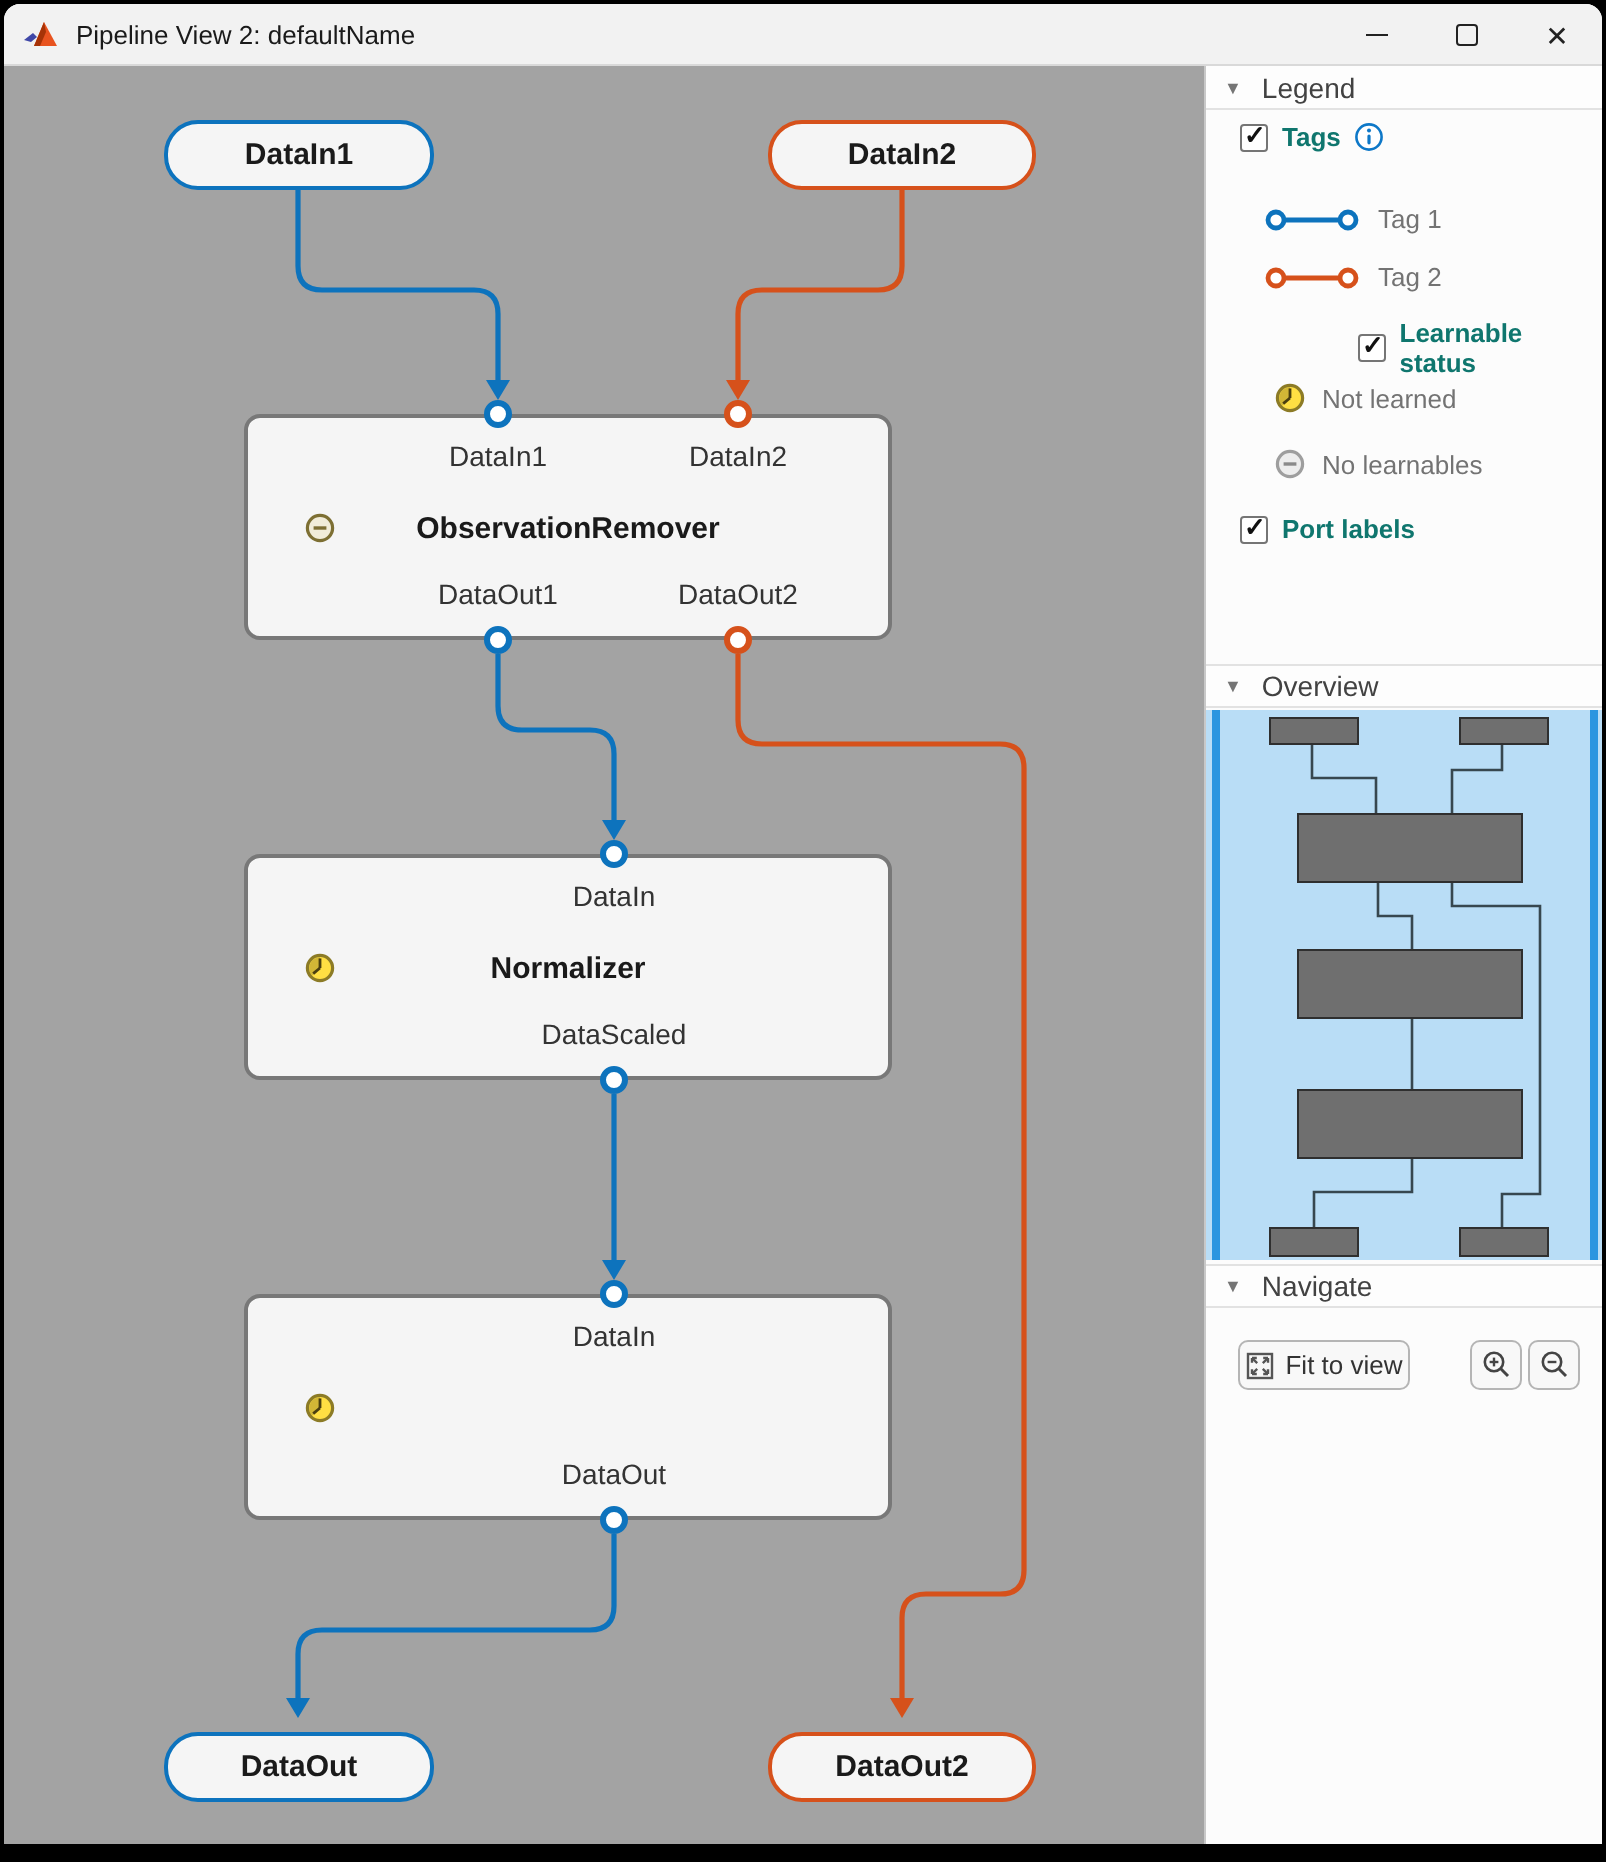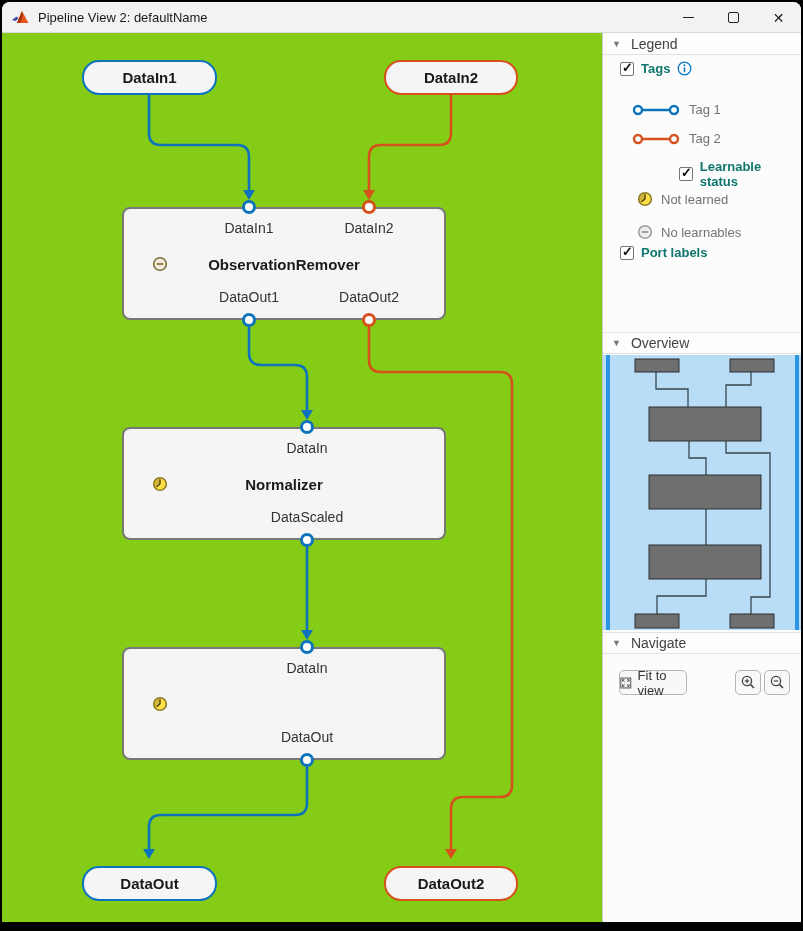--- a/index.html
+++ b/index.html
@@ -11,21 +11,21 @@
   .titlebar .app-icon { margin-left:10px; width:17px; height:15px; }
   .titlebar .title { margin-left:9px; font-size:13px; color:#1a1a1a; }
   .win-controls { position:absolute; right:0; top:0; height:31px; display:flex; }
   .win-btn { width:45px; height:31px; display:flex; align-items:center; justify-content:center; }
   .glyph-min { width:11px; height:0; border-top:1.4px solid #222; }
   .glyph-max { width:11px; height:11px; border:1.4px solid #222; border-radius:2px; }
   .glyph-close { font-size:14px; color:#222; line-height:1; }
 
   
   .content { position:absolute; top:31px; left:0; right:0; bottom:0; }
-  .canvas { position:absolute; top:0; left:0; width:600px; height:889px; background:#84cc16; }
+  .canvas { position:absolute; top:0; left:0; width:600px; height:889px; background:#a3a3a3; }
   .edges { position:absolute; top:0; left:0; z-index:0; }
 
   
   .pill { position:absolute; z-index:1; height:35px; background:#f5f5f5; border-radius:17px;
           display:flex; align-items:center; justify-content:center; font-size:15px; font-weight:bold; color:#1a1a1a; }
   .pill.blue { border:2.5px solid #0d73bd; }
   .pill.orange { border:2.5px solid #d6511b; }
   .block { position:absolute; z-index:1; width:324px; height:113px; background:#f5f5f5; border:2px solid #787878; border-radius:8px; }
   .block .title-row { position:absolute; top:42px; left:0; width:100%; height:26px; display:flex; align-items:center; justify-content:center;
                       font-size:15px; font-weight:bold; color:#1a1a1a; }
@@ -216,21 +216,21 @@
       </div>
 
       <div class="row" style="top:191px; left:34px;">
         <svg width="16" height="16" viewBox="0 0 16 16">
           <circle cx="8" cy="8" r="6.3" fill="#ededed" stroke="#9e9e9e" stroke-width="1.6"></circle>
           <line x1="4.8" y1="8" x2="11.2" y2="8" stroke="#8a8a8a" stroke-width="1.7"></line>
         </svg>
         <span class="gray-label">No learnables</span>
       </div>
 
-      <div class="row" style="top:212px; left:17px;">
+      <div class="row" style="top:224px; left:17px;">
         <span class="checkbox"></span>
         <span class="bold-label">Port labels</span>
       </div>
 
       <div class="sec-header" style="top:299px; border-top:1px solid #e2e2e2;">
         <span class="tri">▼</span>
         <span class="sec-title">Overview</span>
       </div>
 
       <svg class="minimap" viewBox="0 0 199 275">
@@ -257,21 +257,21 @@
 
         <rect x="3" y="0" width="4" height="275" fill="#2a95e0"></rect>
         <rect x="192" y="0" width="4" height="275" fill="#2a95e0"></rect>
       </svg>
 
       <div class="sec-header" style="top:599px; border-top:1px solid #e2e2e2;">
         <span class="tri">▼</span>
         <span class="sec-title">Navigate</span>
       </div>
 
-      <div class="btn" style="top:637px; left:16px; width:68px;">
+      <div class="btn" style="top:637px; left:16px; width:86px;">
         <svg width="14" height="14" viewBox="0 0 14 14" style="margin-right:6px;">
           <rect x="1" y="1" width="12" height="12" fill="none" stroke="#555" stroke-width="1.2"></rect>
           <path d="M3,3 L5.6,5.6 M11,3 L8.4,5.6 M3,11 L5.6,8.4 M11,11 L8.4,8.4" stroke="#555" stroke-width="1.2"></path>
           <path d="M3,3 h2.4 M3,3 v2.4 M11,3 h-2.4 M11,3 v2.4 M3,11 h2.4 M3,11 v-2.4 M11,11 h-2.4 M11,11 v-2.4" stroke="#555" stroke-width="1.2"></path>
         </svg>
         <span>Fit to view</span>
       </div>
 
       <div class="btn" style="top:637px; left:132px; width:26px;">
         <svg width="15" height="15" viewBox="0 0 15 15">

